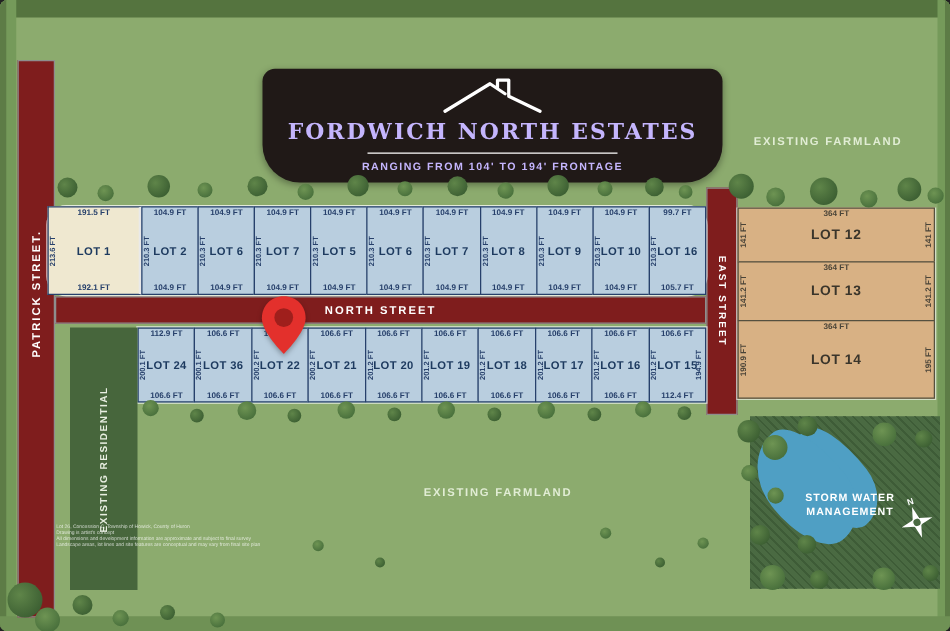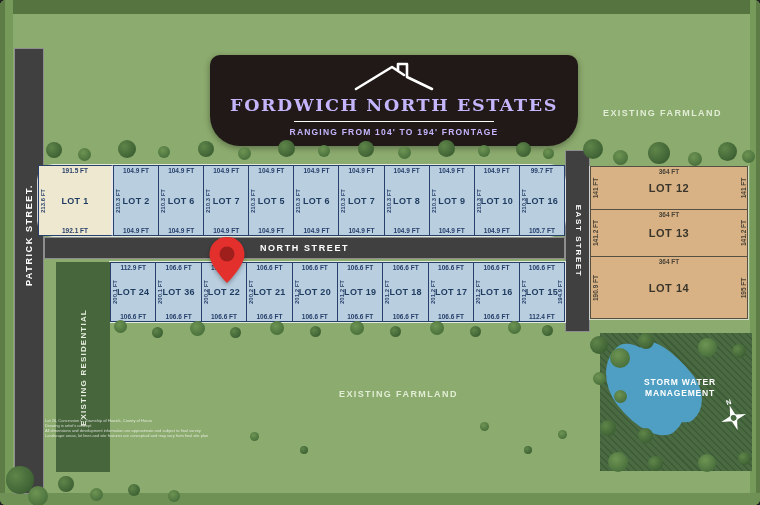--- a/index.html
+++ b/index.html
@@ -21,21 +21,21 @@
   #banner{position:absolute;left:210px;top:55px;width:368px;height:91px;
           background:#201917;border-radius:10px 10px 30px 30px;text-align:center;color:#c4b5fd;
           box-shadow:0 2px 6px rgba(0,0,0,.35);}
   #banner svg{margin-top:6px;}
   #banner h1{margin:0;font-family:"DejaVu Serif","Liberation Serif",serif;
              font-size:17.5px;letter-spacing:1.6px;font-weight:bold;line-height:20px;}
   #banner .rule{width:200px;height:1px;background:#fff;margin:6px auto 5px auto;}
   #banner .sub{font-size:8.5px;font-weight:bold;letter-spacing:1.2px;}
 
   
-  .road{position:absolute;background:#404040;border:1px solid #8e8e8e;box-sizing:border-box;}
+  .road{position:absolute;background:#7f1d1d;border:1px solid #8e8e8e;box-sizing:border-box;}
   .road-label{position:absolute;color:#fff;font-weight:bold;letter-spacing:1.6px;white-space:nowrap;}
   #patrick-street{left:14px;top:48px;width:30px;height:446px;}
   #patrick-street .road-label{font-size:9px;left:50%;top:42%;transform:translate(-50%,-50%) rotate(-90deg);}
   #north-street{left:44px;top:237px;width:521px;height:22px;}
   #north-street .road-label{font-size:9px;left:50%;top:50%;transform:translate(-50%,-50%);}
   #east-street{left:565px;top:150px;width:25px;height:182px;}
   #east-street .road-label{font-size:8px;left:50%;top:50%;transform:translate(-50%,-50%) rotate(90deg);}
 
   
   .lot-row{position:absolute;display:flex;outline:1px solid rgba(255,255,255,.75);}
@@ -64,21 +64,21 @@
   
   #residential{position:absolute;left:56px;top:262px;width:54px;height:210px;background:#47663c;
                display:flex;align-items:center;justify-content:center;}
   #residential span{color:#e9efe2;font-size:8px;font-weight:bold;letter-spacing:1.2px;
                     transform:rotate(-90deg);white-space:nowrap;}
   #storm{position:absolute;left:600px;top:333px;width:152px;height:138px;background:#4a6a42;
          background-image:repeating-linear-gradient(45deg,#3e5c37 0 1.5px,transparent 1.5px 5px);}
   #pond{position:absolute;left:14px;top:6px;width:62px;height:102px;background:#4f9fc4;
         border-radius:60% 40% 55% 45%/45% 60% 40% 55%;transform:rotate(-38deg);
         box-shadow:22px 8px 0 -6px #4f9fc4;}
-  #storm-label{position:absolute;left:30px;top:44px;width:100px;color:#fff;font-size:8.5px;
+  #storm-label{position:absolute;left:30px;top:60px;width:100px;color:#fff;font-size:8.5px;
                font-weight:bold;letter-spacing:.8px;text-align:center;line-height:11px;}
   #compass{position:absolute;left:116px;top:66px;width:34px;height:34px;transform:rotate(-18deg);text-align:center;}
   #compass .n{color:#fff;font-size:7px;font-weight:bold;display:block;line-height:6px;}
 
   .area-label{position:absolute;color:rgba(240,248,230,.85);font-weight:bold;
               font-size:9px;letter-spacing:1.4px;white-space:nowrap;}
   #farmland-top{left:603px;top:108px;}
   #farmland-bottom{left:339px;top:389px;}
 
   

